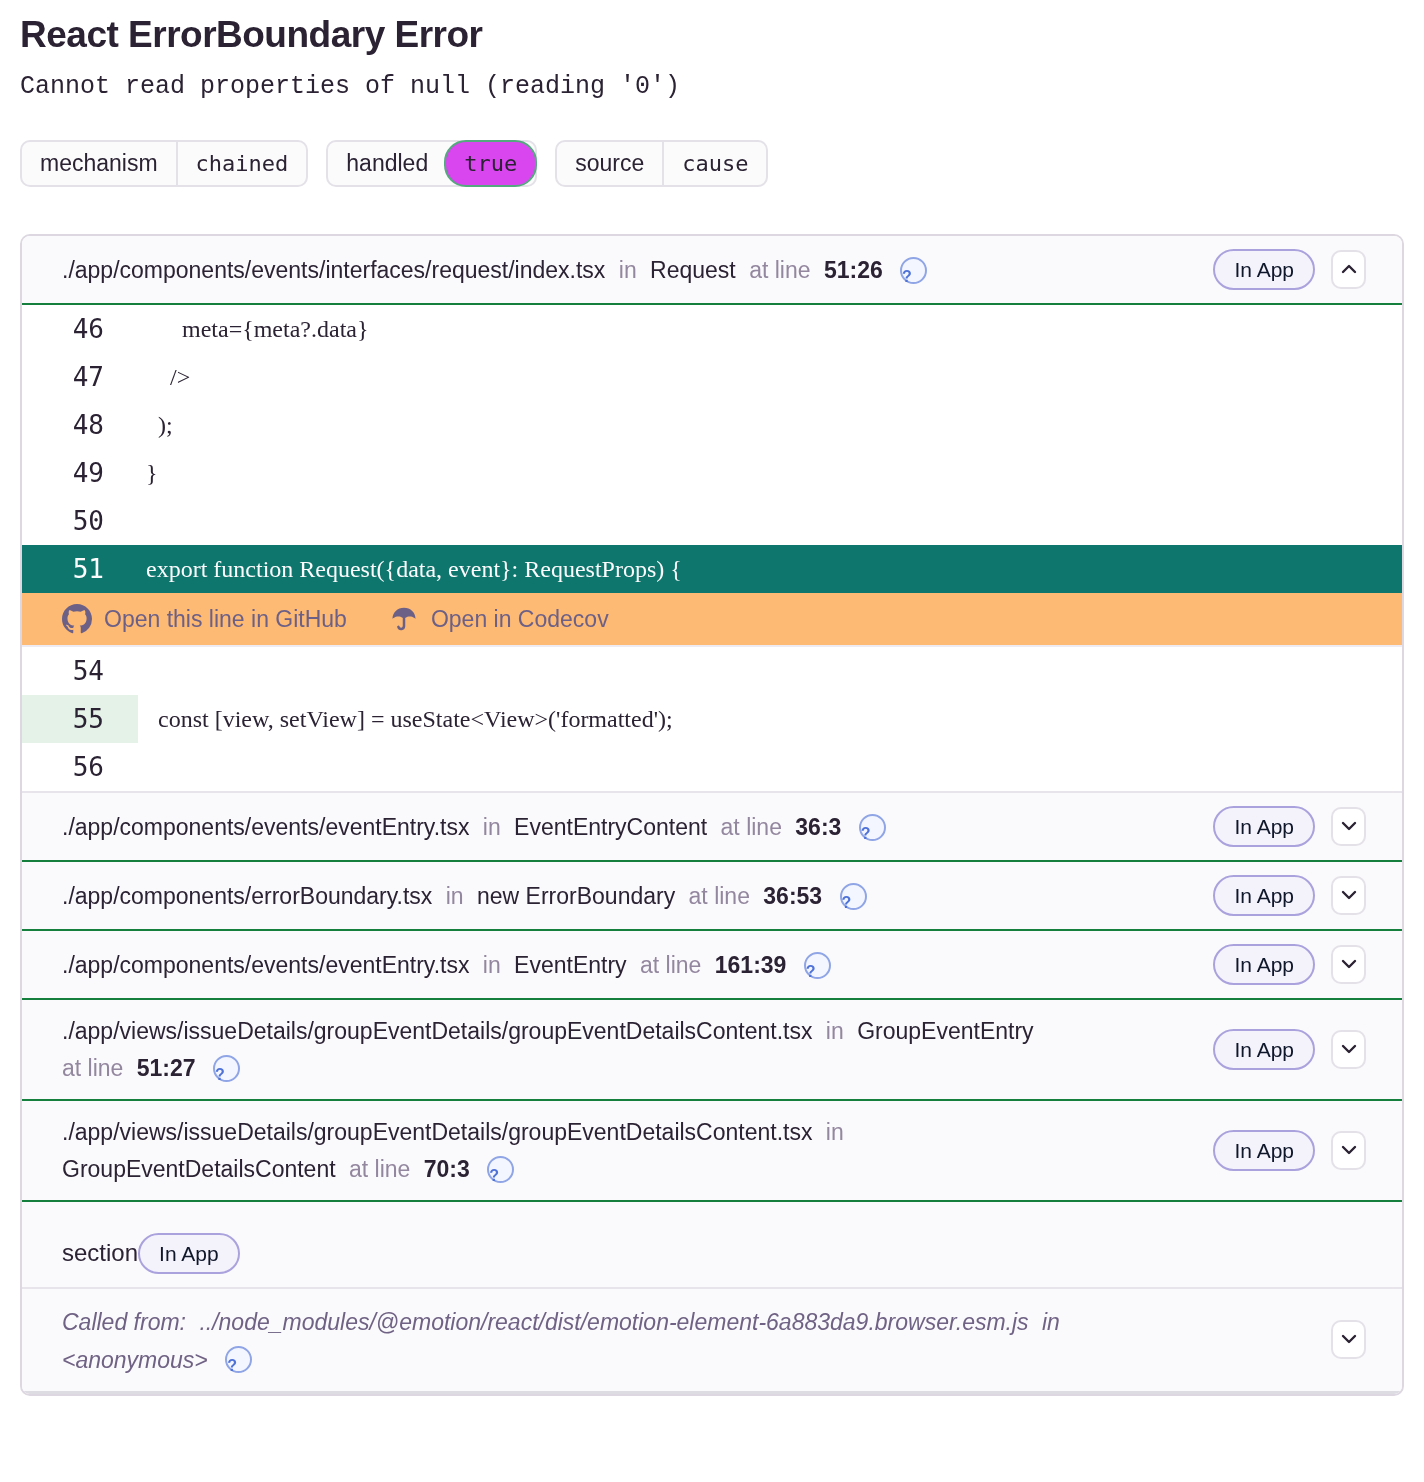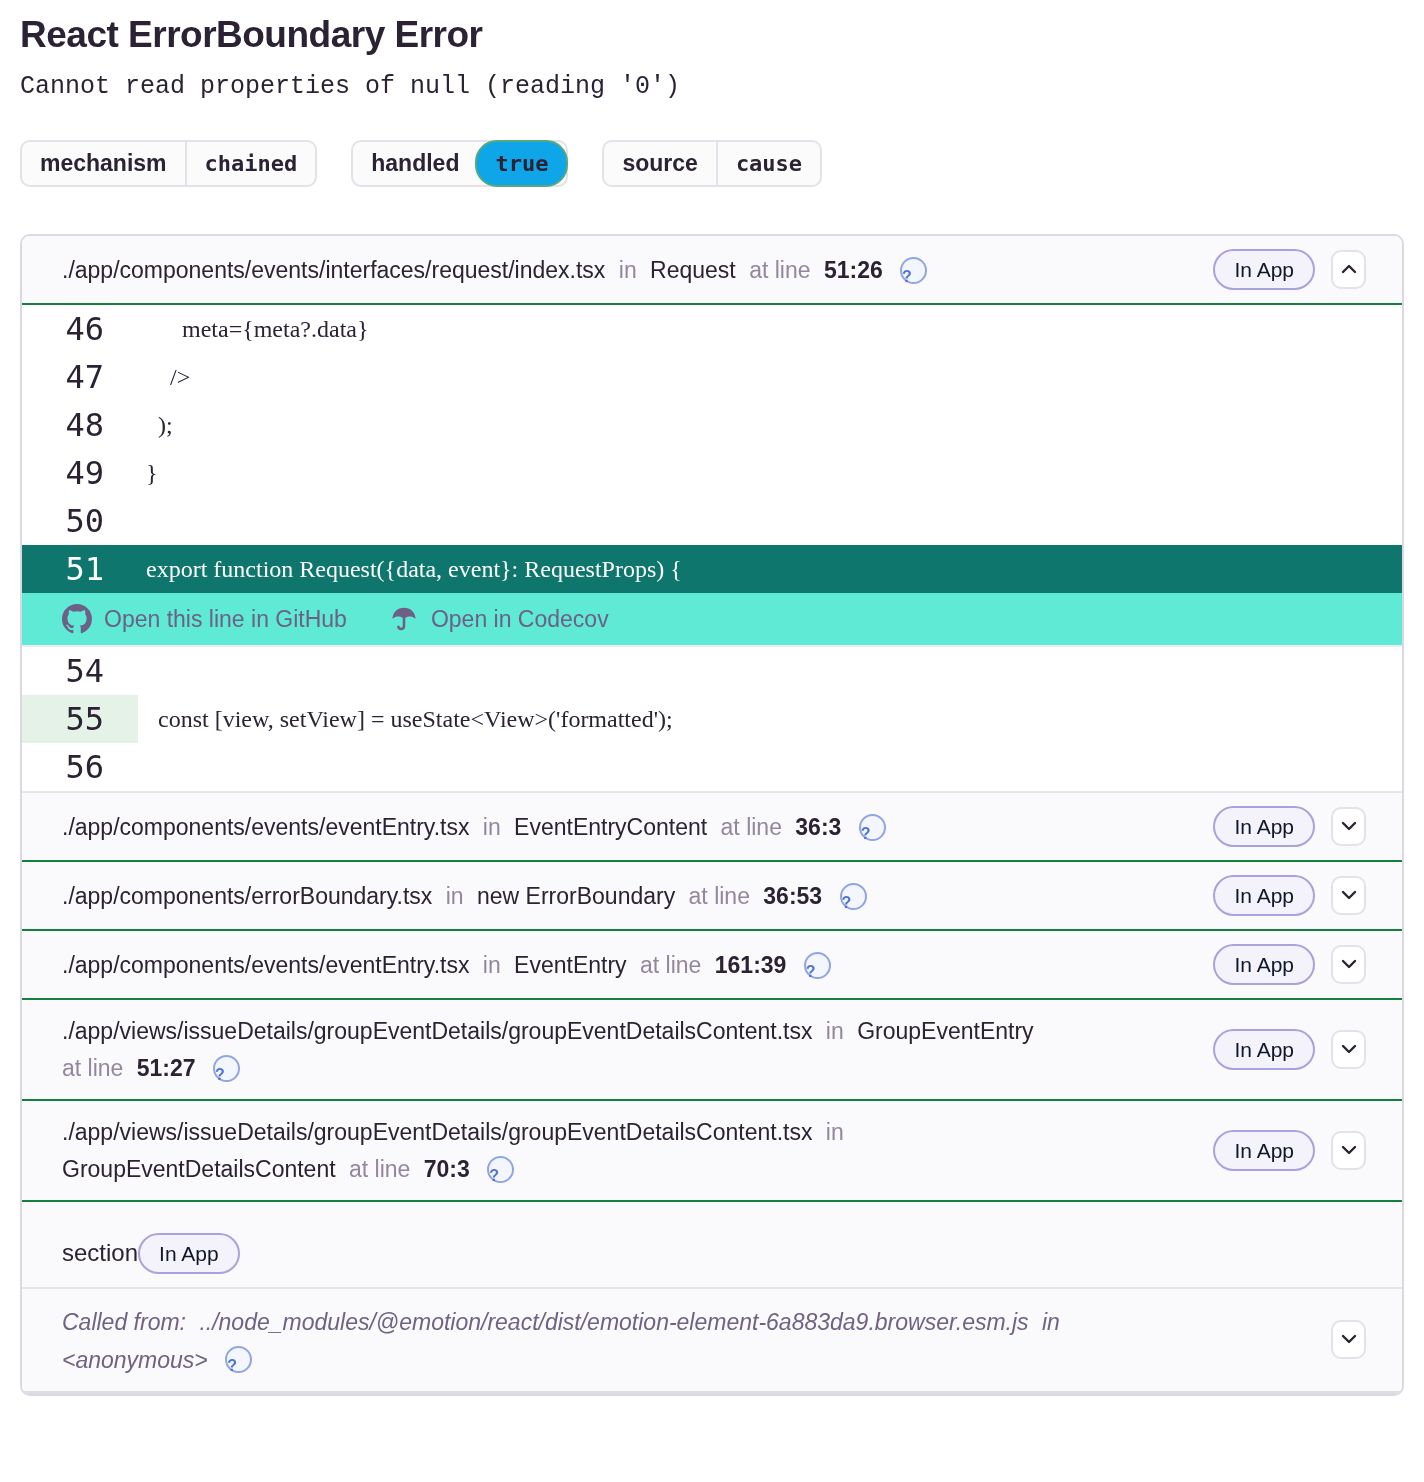--- a/index.html
+++ b/index.html
@@ -14,35 +14,35 @@
   .page-title {
     font-size: 37px; font-weight: 700; letter-spacing: -0.5px;
     color: #2b2233; line-height: 46px;
   }
   .error-message {
     font-family: Liberation Mono, monospace;
     font-size: 25px; line-height: 34px; margin-top: 12px; color: #2b2233;
   }
 
   
-  .tags-row { display: flex; gap: 34px; margin-top: 36px; font-weight: bold; }
+  .tags-row { display: flex; gap: 18px; margin-top: 36px; }
   .tag-pill {
     display: inline-flex; align-items: stretch;
     border: 2px solid #e4e1e8; border-radius: 10px;
     background: #fbfbfc; overflow: visible; font-size: 23px;
   }
   .tag-key { padding: 8px 18px; display: flex; align-items: center; color: #2b2233; }
   .tag-value {
     padding: 8px 18px; display: flex; align-items: center;
     border-left: 2px solid #e4e1e8; color: #2b2233;
     font-family: "DejaVu Sans Mono", monospace; font-size: 22px;
   }
   .tag-value.hl {
     margin: -2px; border: 2px solid #55a97e; border-radius: 22px;
-    background: #0ea5e9;
+    background: #d946ef;
   }
 
   
   .stack-panel {
     margin-top: 47px;
     border: 2px solid #dcd7e0; border-radius: 10px;
     overflow: hidden; background: #fff;
   }
   .frame-row {
     display: flex; align-items: center; justify-content: space-between;
@@ -76,36 +76,36 @@
     margin-left: 4px; cursor: pointer;
   }
 
   
   .code-block { background: #fff; border-bottom: 2px solid #e7e4eb; }
   .code-line { display: flex; min-height: 48px; }
   .code-gutter {
     width: 116px; flex: none;
     display: flex; align-items: center; justify-content: flex-end;
     padding-right: 34px;
-    font-family: "DejaVu Sans Mono", monospace; font-size: 32px; color: #2b2233;
+    font-family: "DejaVu Sans Mono", monospace; font-size: 26px; color: #2b2233;
   }
   .code-src {
     flex: 1; display: flex; align-items: center;
     padding: 0 16px 0 8px;
     font-family: Liberation Serif, serif; font-size: 24px;
     line-height: 48px; color: #2b2233;
     white-space: pre-wrap; word-break: normal; overflow-wrap: break-word;
   }
   .code-line.active { background: #0f766e; }
   .code-line.active .code-gutter, .code-line.active .code-src { color: #fdfcfd; }
   .code-line.added .code-gutter { background: #e4f2e8; }
 
   .ext-links {
     display: flex; align-items: center; gap: 42px;
-    padding: 11px 40px; background: #5eead4;
+    padding: 11px 40px; background: #fdba74;
     border-bottom: 2px solid #eeecf2;
   }
   .ext-link {
     display: inline-flex; align-items: center; gap: 12px;
     color: #6d6086; font-size: 23px; text-decoration: none; cursor: pointer;
   }
   .ext-link svg { display: block; }
 
   
   .section-row {

